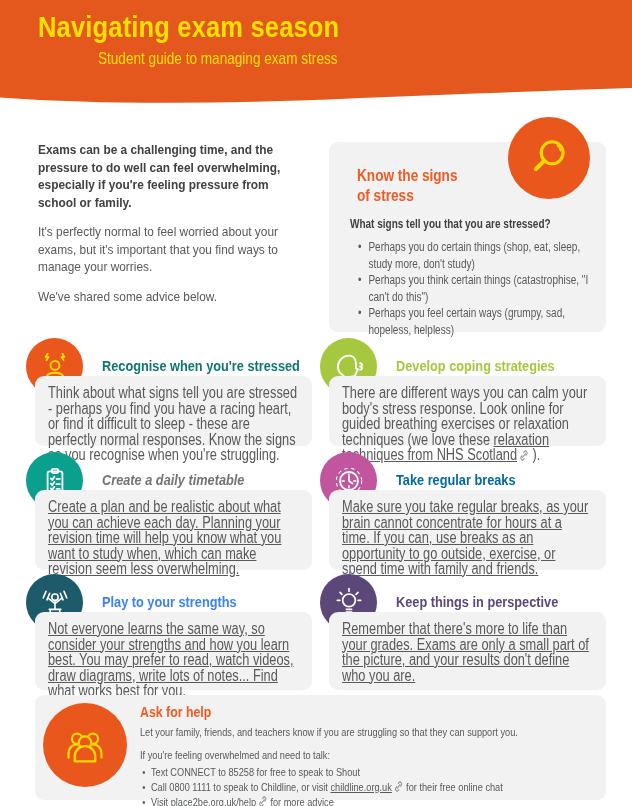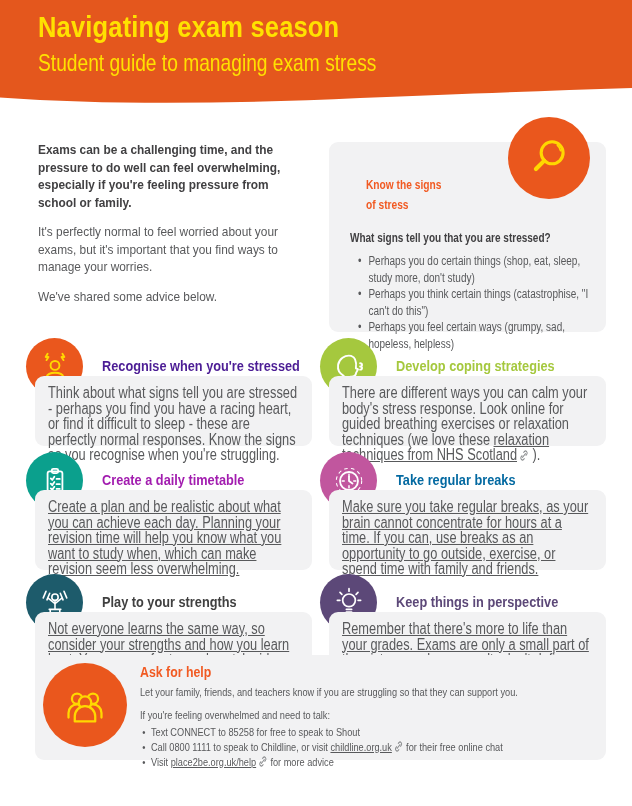--- a/index.html
+++ b/index.html
@@ -11,32 +11,32 @@
   }
   
   .cx78 { transform:scaleX(.78); transform-origin:0 0; width:128.2%; display:block; }
   .cx80 { transform:scaleX(.80); transform-origin:0 0; width:125%;   display:block; }
   .cx85 { transform:scaleX(.85); transform-origin:0 0; width:117.6%; display:block; }
   .cx88 { transform:scaleX(.88); transform-origin:0 0; width:113.6%; display:block; }
 
   
   .header { position:absolute; left:0; top:0; width:632px; height:86px; }
   .header h1 { position:absolute; left:38px; top:10px; margin:0; font-size:30px; font-weight:bold; letter-spacing:.2px; white-space:nowrap; }
-  .header p  { position:absolute; left:38px; top:49px; margin:0; font-size:24px; font-weight:normal; white-space:nowrap; }
+  .header p  { position:absolute; left:38px; top:49px; margin:0; font-size:17px; font-weight:normal; white-space:nowrap;text-align:right; }
   .header-wave { position:absolute; left:0; top:86px; width:632px; height:22px; display:block; }
 
   
   .intro { position:absolute; left:38px; top:141px; width:272px; color:#58595B; }
   .intro p { margin:0 0 12px 0; font-size:13.5px; line-height:17.5px; }
   .intro .lead { font-weight:bold; color:#414042; }
 
   
   .know-box { position:absolute; left:329px; top:142px; width:277px; height:190px;
               background:#F2F2F3; border-radius:9px; box-sizing:border-box; padding:17px 16px 0 21px; }
-  .know-box h2 { margin:16px; font-size:12px; line-height:20px; font-weight:bold; }
+  .know-box h2 { margin:7px; font-size:16px; line-height:20px; font-weight:bold; }
   .know-q { margin:11px 0 0 0; font-size:12.5px; font-weight:bold; color:#414042; }
   .know-ul { list-style:none; margin:8px 0 0 0; padding:0 0 0 10px; font-size:12.5px; line-height:16.5px; color:#58595B; }
   .know-ul li { position:relative; padding-left:13px; margin:0; }
   .know-ul li::before { content:"\2022"; position:absolute; left:0; top:0; color:#58595B; }
   .know-circle { position:absolute; left:179px; top:-25px; width:82px; height:82px; border-radius:50%;
                  display:flex; align-items:center; justify-content:center; }
 
   
   .card { position:absolute; width:277px; }
   .card .icon-circle { position:absolute; left:-9px; top:0; width:57px; height:57px; border-radius:50%;
@@ -49,21 +49,21 @@
   .s3 { left:35px;  top:452px; } .s4 { left:329px; top:452px; }
   .s5 { left:35px;  top:574px; } .s6 { left:329px; top:574px; }
   .s1 .body,.s2 .body { height:70px; }
   .s3 .body,.s4 .body { height:80px;text-decoration:underline; }
   .s5 .body,.s6 .body { height:78px;text-decoration:underline; }
 
   .doc-link { color:#58595B; text-decoration:underline; cursor:pointer; }
   .clip-ico { display:inline-block; vertical-align:-1px; margin:0 1px 0 3px; }
 
   
-  .ask-box { position:absolute; left:35px; top:655px; width:571px; height:105px;
+  .ask-box { position:absolute; left:35px; top:695px; width:571px; height:105px;
              background:#F2F2F3; border-radius:9px; }
   .ask-circle { position:absolute; left:8px; top:8px; width:84px; height:84px; border-radius:50%;
                 display:flex; align-items:center; justify-content:center; }
   .ask-text { position:absolute; left:105px; top:9px; right:10px; color:#58595B; }
   .ask-text h3 { margin:0 0 5px 0; font-size:14.5px; font-weight:bold; white-space:nowrap; }
   .ask-text p { margin:0; font-size:11.8px; line-height:14.5px; }
   .a-line1 { margin-bottom:8px !important; }
   .a-line2 { margin-bottom:3px !important; }
   .a-b { position:relative; padding-left:14px; font-size:11.8px; line-height:14.8px; white-space:nowrap; }
   .a-b::before { content:"\2022"; position:absolute; left:3px; top:0; color:#58595B; }
@@ -116,21 +116,21 @@
 
   <div class="card s1">
     <div class="icon-circle" style="background-color: rgb(234, 87, 29); color: rgb(234, 87, 29);">
       <svg width="36" height="36" viewBox="0 0 34 34" fill="none" stroke="#FFD800" stroke-width="1.8" stroke-linecap="round" stroke-linejoin="round">
         <circle cx="17" cy="15.5" r="4.2"></circle>
         <path d="M9,26.5 c1.5,-5.5 14.5,-5.5 16,0"></path>
         <polyline points="10,4.5 8.2,7.5 10.8,7.5 9,10.5"></polyline>
         <polyline points="24,4.5 25.8,7.5 23.2,7.5 25,10.5"></polyline>
       </svg>
     </div>
-    <h3 style="color: #4c1d95;">
+    <h3 style="color: #0f766e;">
         <span class="cx85">Recognise when you're stressed</span>
       </h3>
     <div class="body">
       <div class="cx80">
           <p>Think about what signs tell you are stressed - perhaps you find you have a racing heart, or find it difficult to sleep - these are perfectly normal responses. Know the signs so you recognise when you're struggling.</p>
         </div>
     </div>
   </div>
 
   <div class="card s2">
@@ -158,21 +158,21 @@
     <div class="icon-circle" style="background-color: rgb(11, 160, 141); color: rgb(11, 160, 141);">
       <svg width="36" height="36" viewBox="0 0 34 34" fill="none" stroke="#ffffff" stroke-width="1.7" stroke-linecap="round" stroke-linejoin="round">
         <rect x="10" y="8" width="14" height="19" rx="2"></rect>
         <rect x="14" y="5.5" width="6" height="4" rx="1.5"></rect>
         <polyline points="13,14.5 14.4,16 16.4,13"></polyline>
         <polyline points="13,19.5 14.4,21 16.4,18"></polyline>
         <polyline points="13,24 14.4,25.5 16.4,22.5"></polyline>
         <path d="M18.5,15 h3 M18.5,20 h3 M18.5,24.5 h3"></path>
       </svg>
     </div>
-    <h3 style="color: #a21caf;">
+    <h3 style="color: #737373; font-style: italic;">
         <span class="cx85">Create a daily timetable</span>
       </h3>
     <div class="body">
       <div class="cx80">
           <p>Create a plan and be realistic about what you can achieve each day. Planning your revision time will help you know what you want to study when, which can make revision seem less overwhelming.</p>
         </div>
     </div>
   </div>
 
   <div class="card s4">
@@ -198,21 +198,21 @@
     <div class="icon-circle" style="background-color: rgb(29, 91, 107); color: rgb(29, 91, 107);">
       <svg width="36" height="36" viewBox="0 0 34 34" fill="none" stroke="#ffffff" stroke-width="1.5" stroke-linecap="round" stroke-linejoin="round">
         <circle cx="17" cy="11.5" r="3"></circle>
         <path d="M17,15 v8"></path>
         <path d="M17,17.5 L10.5,12.5 M17,17.5 L23.5,12.5"></path>
         <path d="M8.5,6 l-2.6,6.2 M12,7.8 l-2.6,6.2"></path>
         <path d="M25.5,6 l2.6,6.2 M22,7.8 l2.6,6.2"></path>
         <path d="M11.5,23 h11 M12.5,23 v6 M21.5,23 v6"></path>
       </svg>
     </div>
-    <h3 style="color: #404040;">
+    <h3 style="color: #3b82f6;">
         <span class="cx85">Play to your strengths</span>
       </h3>
     <div class="body">
       <div class="cx80">
           <p>Not everyone learns the same way, so consider your strengths and how you learn best. You may prefer to read, watch videos, draw diagrams, write lots of notes... Find what works best for you.</p>
         </div>
     </div>
   </div>
 
   <div class="card s6">

